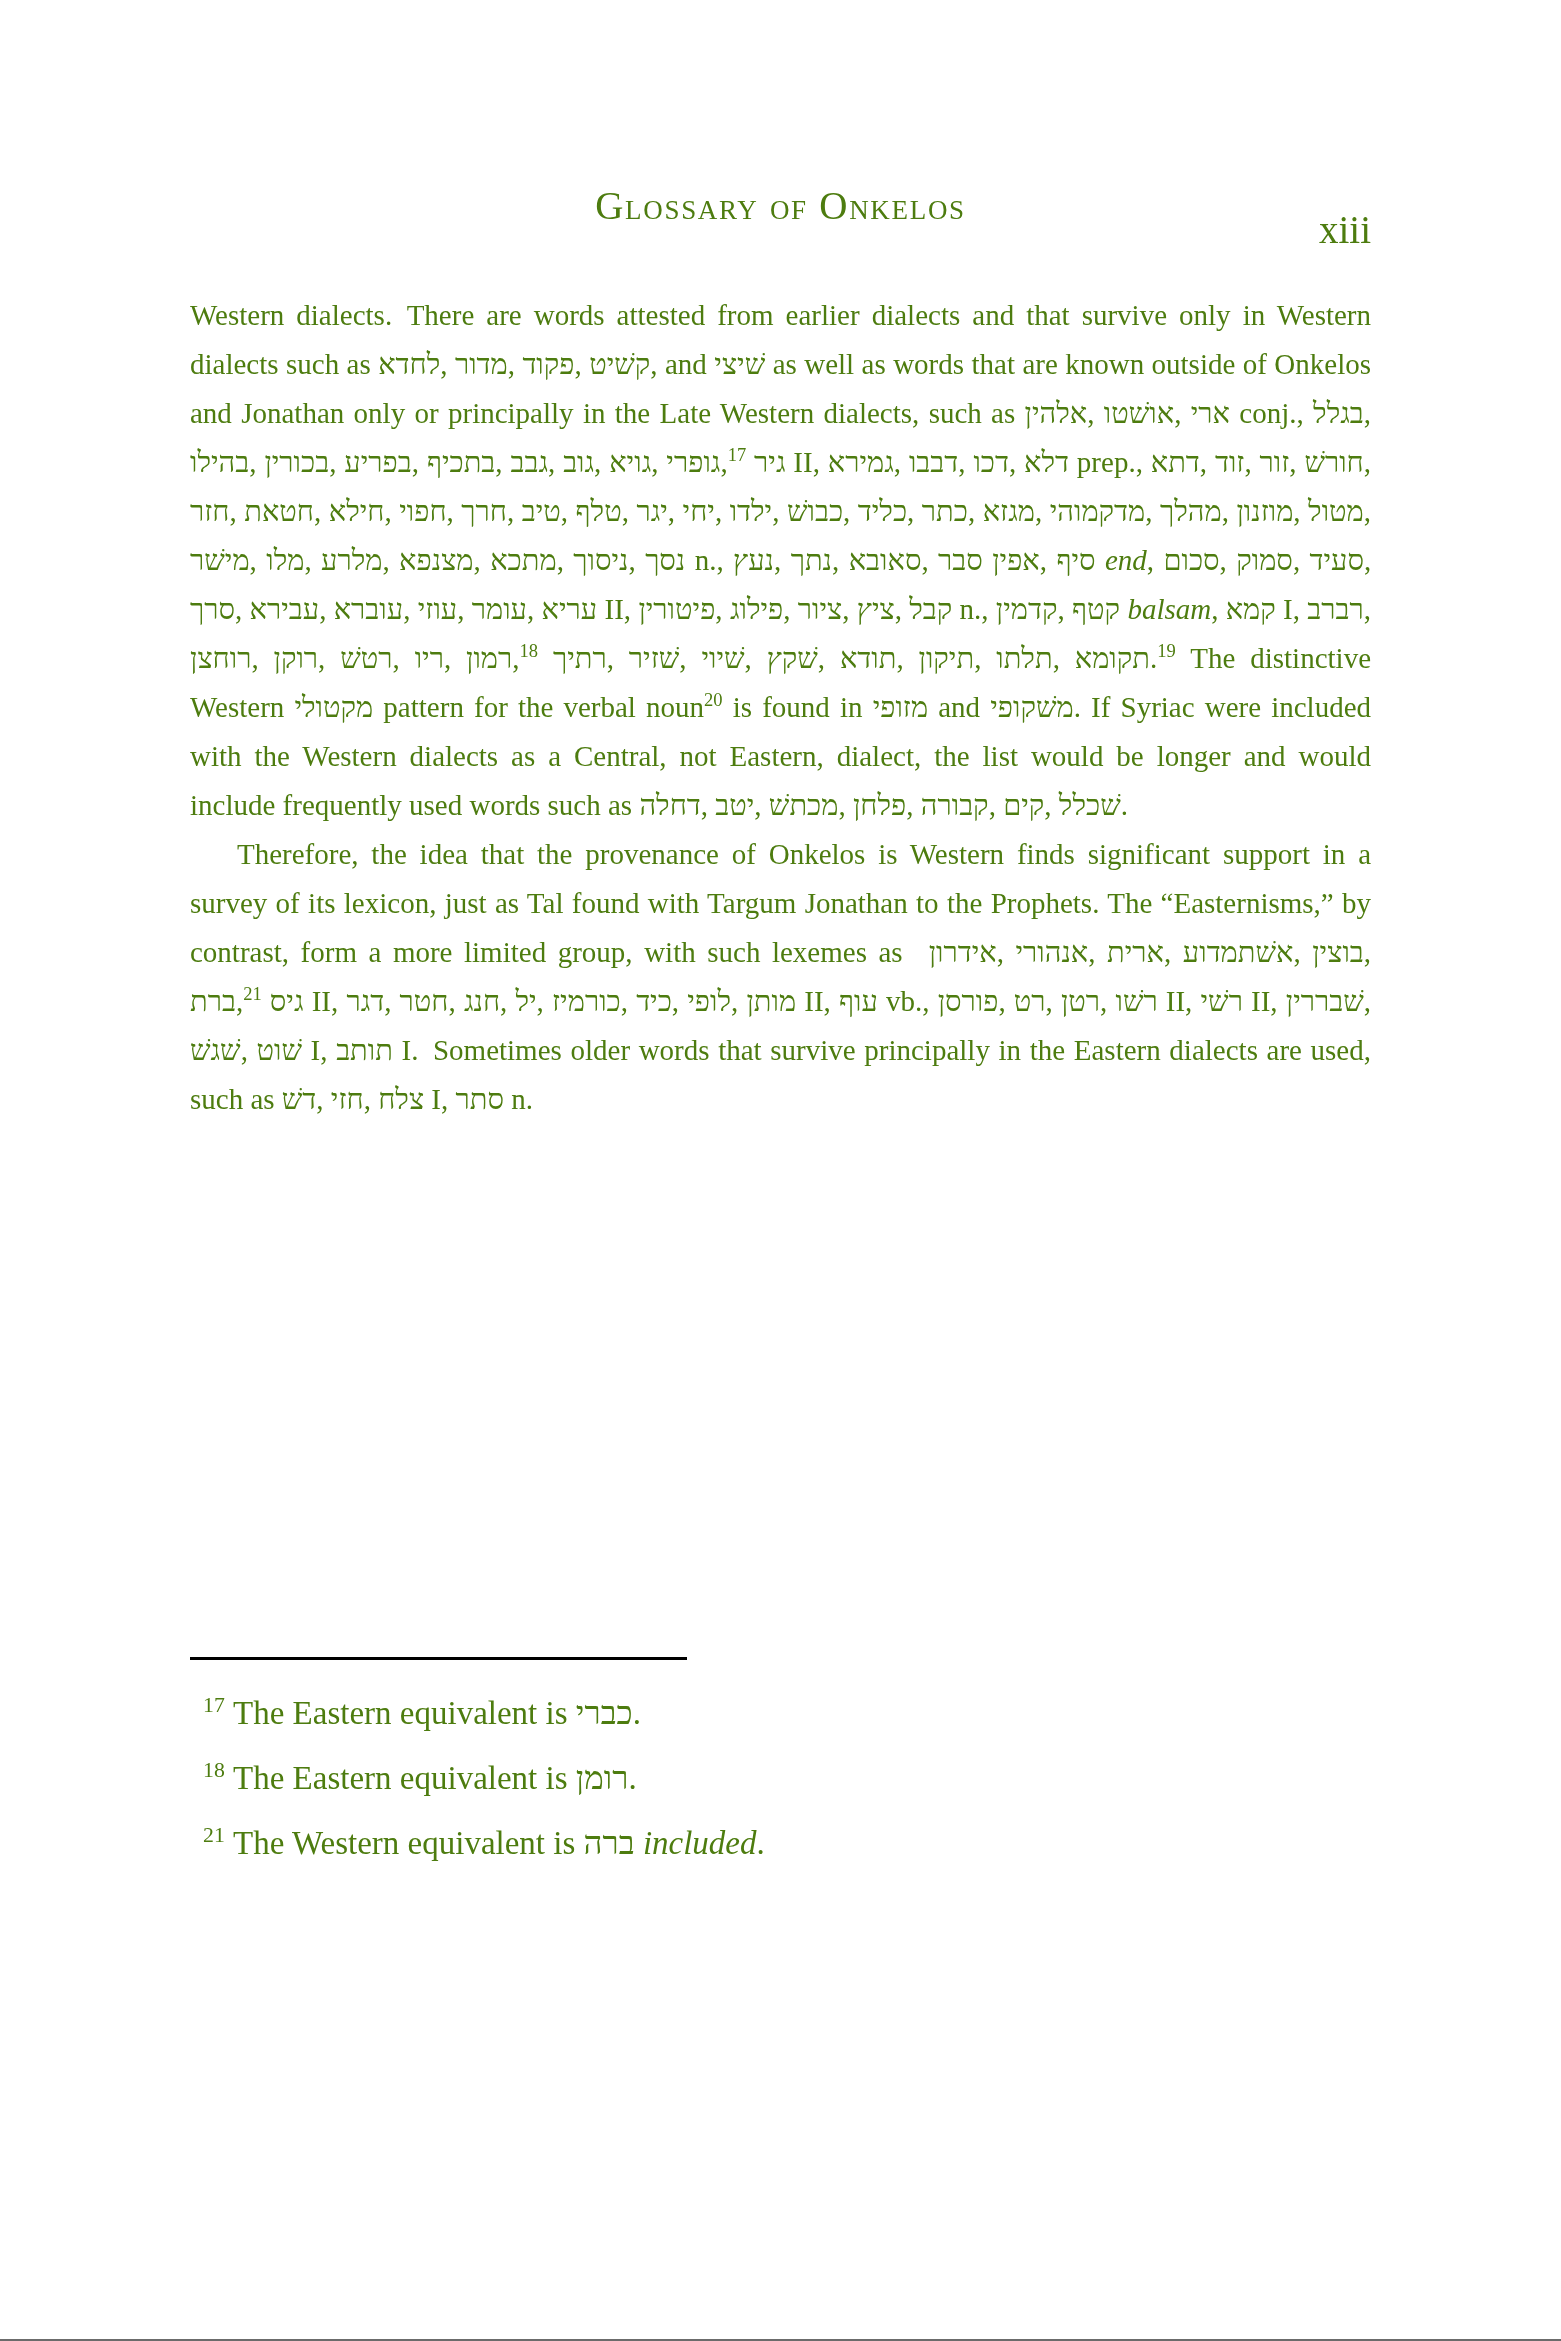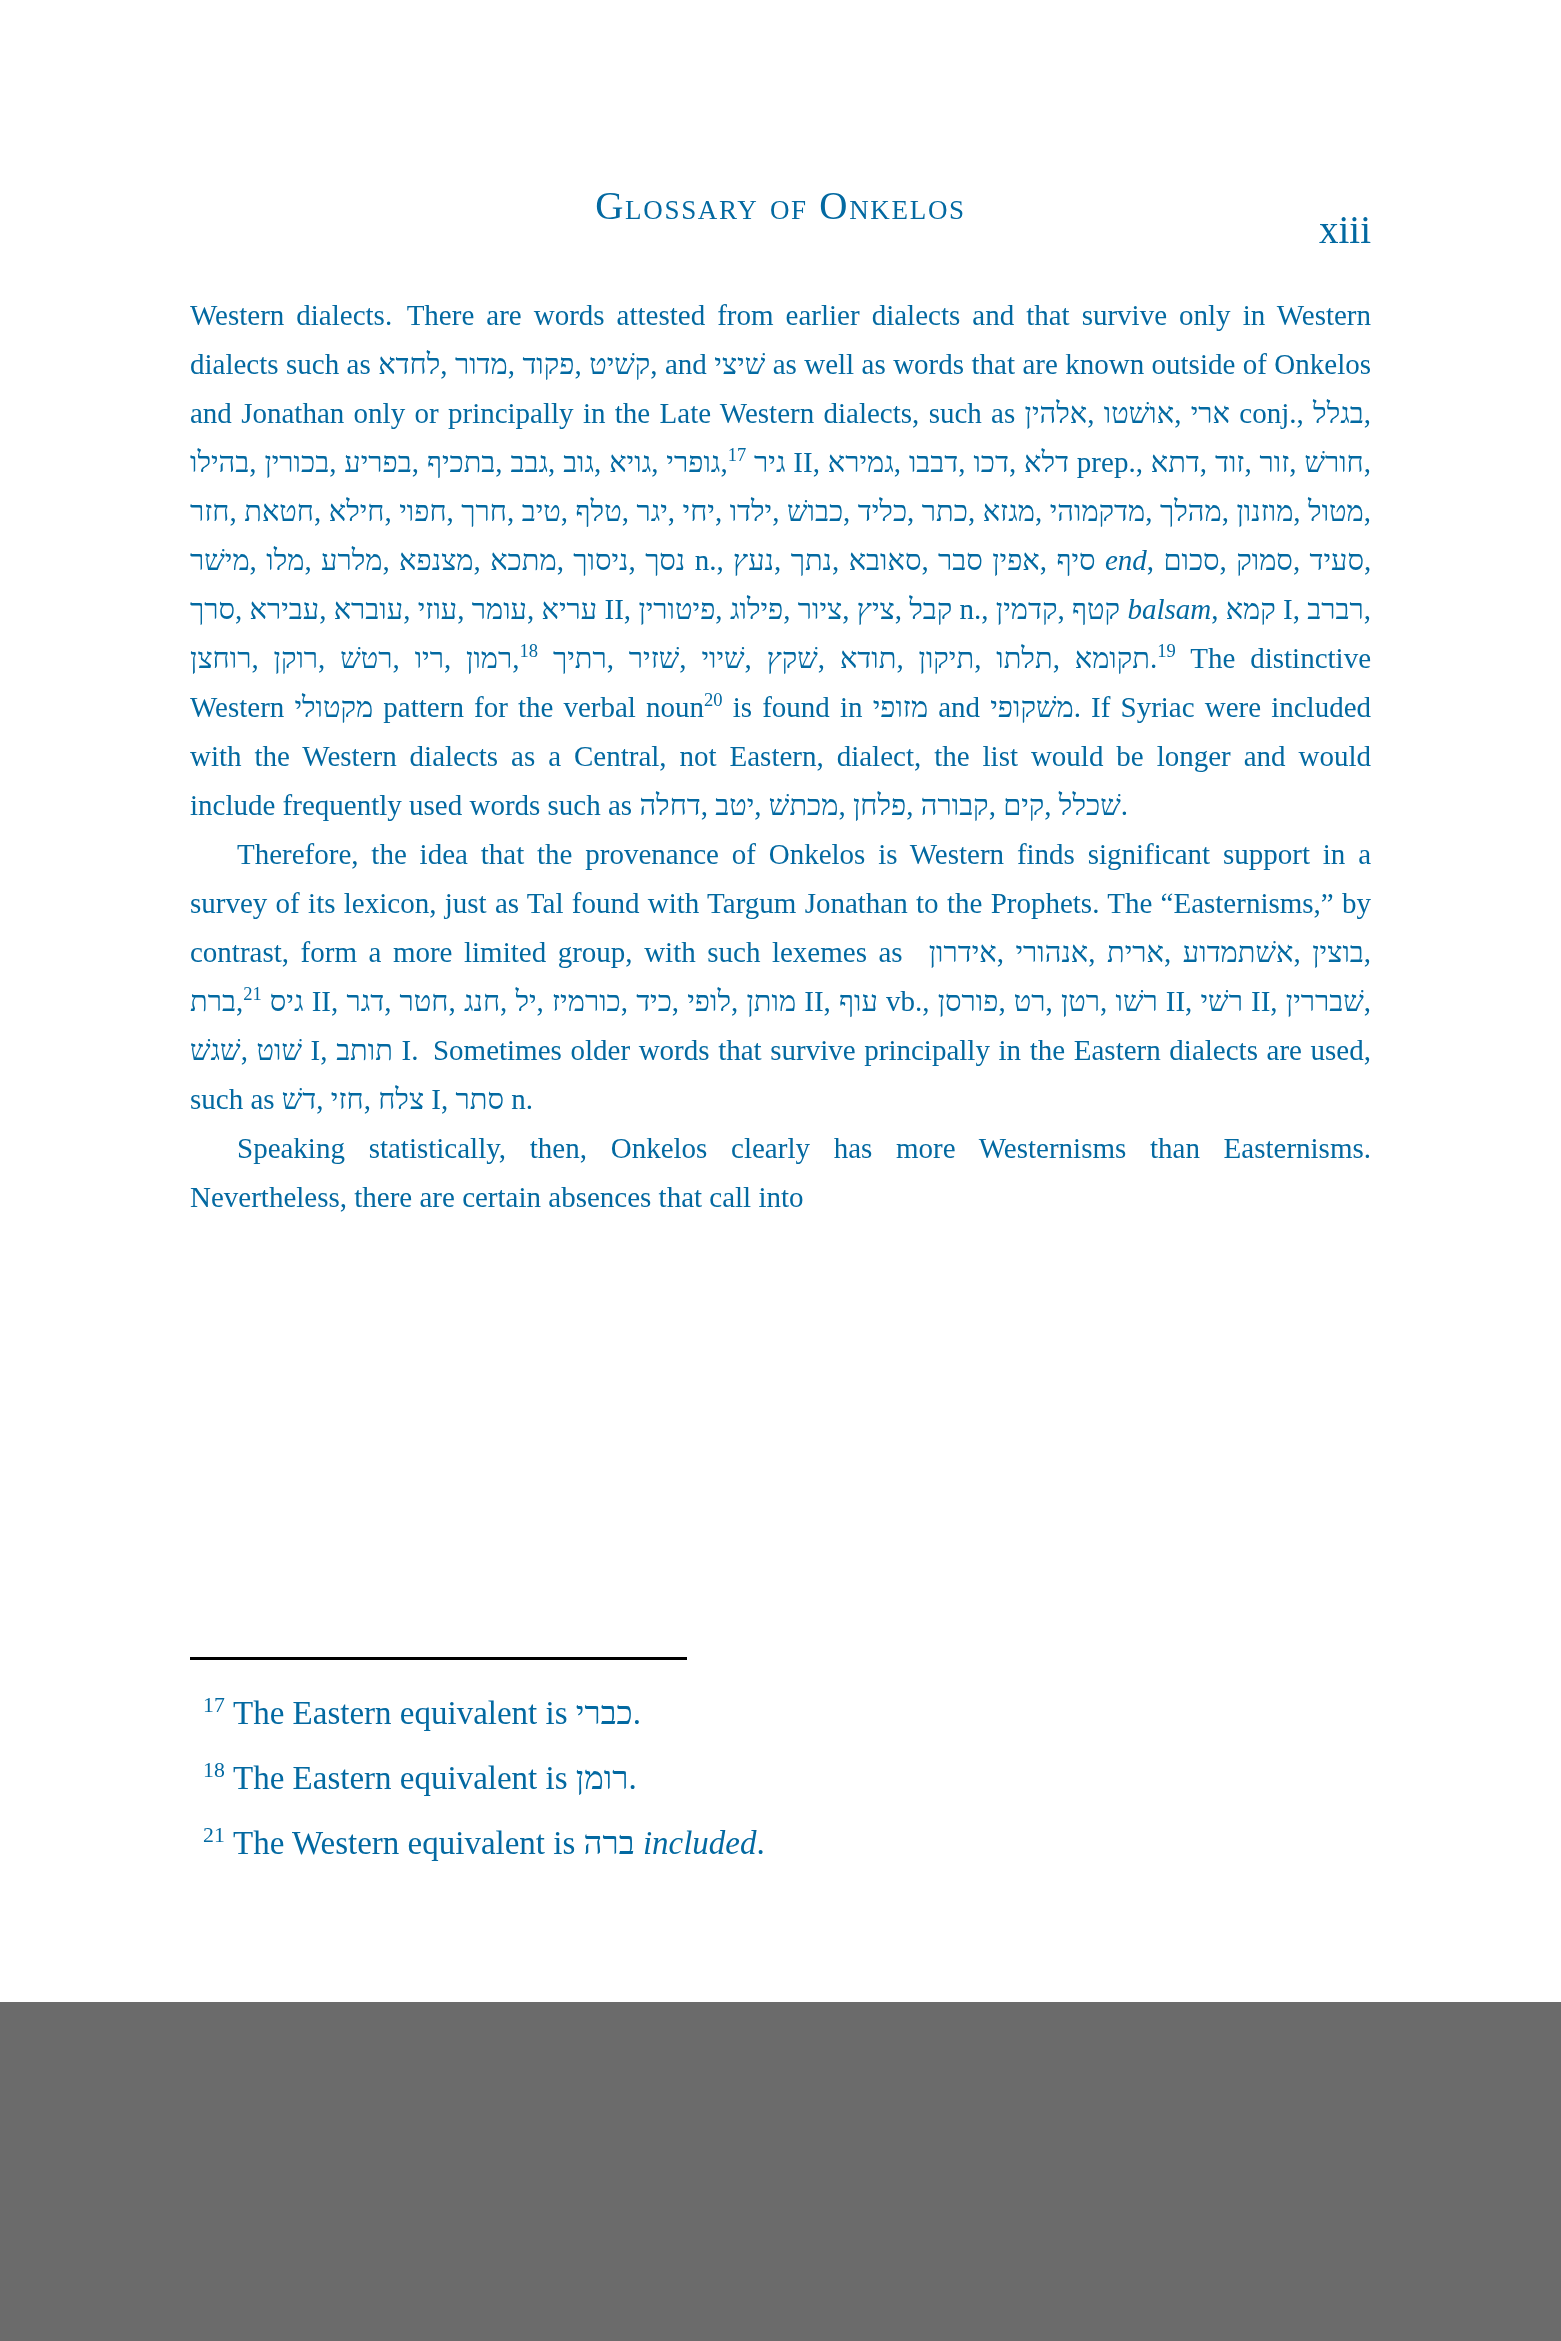--- a/index.html
+++ b/index.html
@@ -1,19 +1,19 @@
 <!DOCTYPE html>
 <html style="font-size:13.2px"><head>
 <meta charset="utf-8">
 <style>
   html,body{margin:0;padding:0;background:#6b6b6b;}
   .page{
     position:relative;
-    width:1561px;height:2002px;
-    background:#ffffff;color:#0369a1;
+    width:1561px;height:2339px;
+    background:#ffffff;color:#4d7c0f;
     font-family:"Liberation Serif","DejaVu Serif","DejaVu Sans",serif;
     overflow:hidden;
   }
   .header{position:absolute;left:190px;top:183px;width:1181px;height:50px;}
   .running-title{
     display:block;text-align:center;
     font-variant-caps:small-caps;
     font-size:39px;letter-spacing:1.7px;line-height:45px;
   }
   .folio{
@@ -49,21 +49,20 @@
 
 <div class="page">
   <div class="header">
     <span class="running-title">Glossary of Onkelos</span>
     <span class="folio">xiii</span>
   </div>
 
   <div class="body-text">
       <p class="para"><span class="seg-rm">Western dialects. There are words attested from earlier dialects and that survive only in Western dialects such as לחדא,‎ מדור,‎ פקוד,‎ קשׁיט,‎ and שׁיצי as well as words that are known outside of Onkelos and Jonathan only or principally in the Late Western dialects, such as אלהין,‎ אושׁטו,‎ ארי conj., בגלל,‎ בהילו,‎ בכורין,‎ בפריע,‎ בתכיף,‎ גבב,‎ גוב,‎ גויא,‎ גופרי,‎</span><span class="seg-sup">17</span><span class="seg-rm"> גיר II, גמירא,‎ דבבו,‎ דכו,‎ דלא prep., דתא,‎ זוד,‎ זור,‎ חורשׁ,‎ חזר,‎ חטאת,‎ חילא,‎ חפוי,‎ חרך,‎ טיב,‎ טלף,‎ יגר,‎ יחי,‎ ילדו,‎ כבושׁ,‎ כליד,‎ כתר,‎ מגזא,‎ מדקמוהי,‎ מהלך,‎ מוזנון,‎ מטול,‎ מישׁר,‎ מלו,‎ מלרע,‎ מצנפא,‎ מתכא,‎ ניסוך,‎ נסך n., נעץ,‎ נתך,‎ סאובא,‎ סבר‎ אפין,‎ סיף </span><span class="seg-it">end</span><span class="seg-rm">, סכום,‎ סמוק,‎ סעיד,‎ סרך,‎ עבירא,‎ עוברא,‎ עוזי,‎ עומר,‎ עריא II, פיטורין,‎ פילוג,‎ ציור,‎ ציץ,‎ קבל n., קדמין,‎ קטף </span><span class="seg-it">balsam</span><span class="seg-rm">, קמא I, רברב,‎ רוחצן,‎ רוקן,‎ רטשׁ,‎ ריו,‎ רמון,‎</span><span class="seg-sup">18</span><span class="seg-rm"> רתיך,‎ שׁזיר,‎ שׁיוי,‎ שׁקץ,‎ תודא,‎ תיקון,‎ תלתו,‎ תקומא.‎</span><span class="seg-sup">19</span><span class="seg-rm"> The distinctive Western מקטולי pattern for the verbal noun</span><span class="seg-sup">20</span><span class="seg-rm"> is found in מזופי and משׁקופי. If Syriac were included with the Western dialects as a Central, not Eastern, dialect, the list would be longer and would include frequently used words such as דחלה,‎ יטב,‎ מכתשׁ,‎ פלחן,‎ קבורה,‎ קים,‎ שׁכלל.</span></p>
       <p class="para indent"><span class="seg-rm">Therefore, the idea that the provenance of Onkelos is Western finds significant support in a survey of its lexicon, just as Tal found with Targum Jonathan to the Prophets. The “Easternisms,” by contrast, form a more limited group, with such lexemes as  אידרון,‎ אנהורי,‎ ארית,‎ אשׁתמדוע,‎ בוצין,‎ ברת,‎</span><span class="seg-sup">21</span><span class="seg-rm"> גיס II, דגר,‎ חטר,‎ חנג,‎ יל,‎ כורמיז,‎ כיד,‎ לופי,‎ מותן II, עוף vb., פורסן,‎ רט,‎ רטן,‎ רשׁו II, רשׁי II, שׁבררין,‎ שׁגשׁ,‎ שׁוט I, תותב I. Sometimes older words that survive principally in the Eastern dialects are used, such as דשׁ,‎ חזי,‎ צלח I, סתר n.</span></p>
-      <p class="para indent"><span class="seg-rm">Speaking statistically, then, Onkelos clearly has more Westernisms than Easternisms. Nevertheless, there are certain absences that call into</span></p>
     </div>
 
   <div class="fn-rule"></div>
 
   <div class="footnotes">
       <p class="footnote"><span class="fn-num">17</span><span class="seg-rm">The Eastern equivalent is כברי.</span></p>
       <p class="footnote"><span class="fn-num">18</span><span class="seg-rm">The Eastern equivalent is רומן.</span></p>
       <p class="footnote"><span class="fn-num">21</span><span class="seg-rm">The Western equivalent is ברה </span><span class="seg-it">included</span><span class="seg-rm">.</span></p>
     </div>
 </div>

